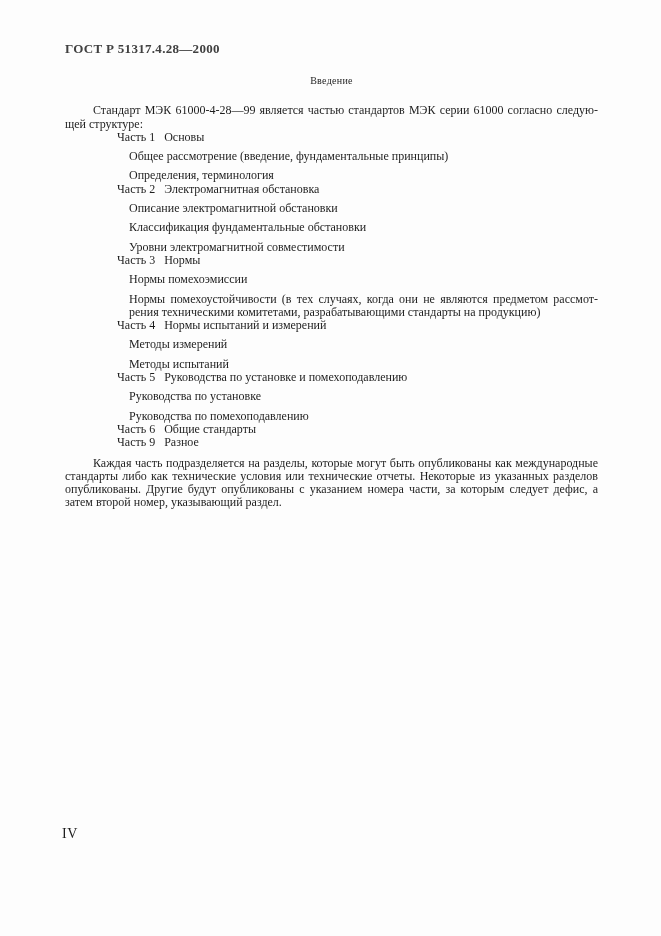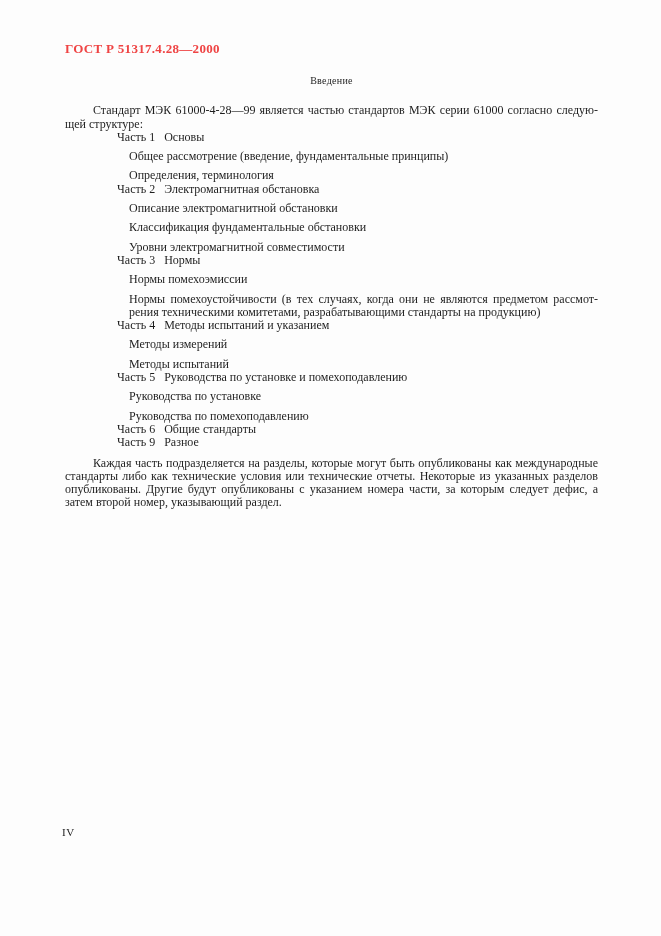--- a/index.html
+++ b/index.html
@@ -16,21 +16,21 @@
     font-family: "Liberation Serif", "DejaVu Serif", serif;
     color: #1e1e1e;
   }
   .doc-header {
     position: absolute;
     left: 65px;
     top: 41px;
     font-size: 13px;
     font-weight: bold;
     letter-spacing: 0.3px;
-    color: #ef4444;
+    color: #404040;
     white-space: nowrap;
   }
   .content {
     position: absolute;
     left: 65px;
     top: 74px;
     width: 533px;
     font-size: 12px;
     line-height: 13.3px;
   }
@@ -63,21 +63,21 @@
     margin-top: 6px;
     -webkit-hyphens: manual;
   }
   .closing {
     margin-top: 7px;
   }
   .page-number {
     position: absolute;
     left: 62px;
     top: 826px;
-    font-size: 11px;
+    font-size: 14px;
     letter-spacing: 0.5px;
     color: #1e1e1e;
   }
   .scan-speck {
     position: absolute;
     left: 360px;
     top: 477px;
     width: 2px;
     height: 2px;
     background: #9a9a9a;
@@ -101,21 +101,21 @@
         <div class="part-line"><span class="part-num">Часть 1</span><span>Основы</span></div>
         <div class="sub-line">Общее рассмотрение (введение, фундаментальные принципы)</div>
         <div class="sub-line">Определения, терминология</div>
         <div class="part-line"><span class="part-num">Часть 2</span><span>Электромагнитная обстановка</span></div>
         <div class="sub-line">Описание электромагнитной обстановки</div>
         <div class="sub-line">Классификация фундаментальные обстановки</div>
         <div class="sub-line">Уровни электромагнитной совместимости</div>
         <div class="part-line"><span class="part-num">Часть 3</span><span>Нормы</span></div>
         <div class="sub-line">Нормы помехоэмиссии</div>
         <div class="sub-line">Нормы помехоустойчивости (в тех случаях, когда они не являются предметом рассмот­рения техническими комитетами, разрабатывающими стандарты на продукцию)</div>
-        <div class="part-line"><span class="part-num">Часть 4</span><span>Методы испытаний и указанием</span></div>
+        <div class="part-line"><span class="part-num">Часть 4</span><span>Нормы испытаний и измерений</span></div>
         <div class="sub-line">Методы измерений</div>
         <div class="sub-line">Методы испытаний</div>
         <div class="part-line"><span class="part-num">Часть 5</span><span>Руководства по установке и помехоподавлению</span></div>
         <div class="sub-line">Руководства по установке</div>
         <div class="sub-line">Руководства по помехоподавлению</div>
         <div class="part-line"><span class="part-num">Часть 6</span><span>Общие стандарты</span></div>
         <div class="part-line"><span class="part-num">Часть 9</span><span>Разное</span></div>
       </div>
 
     <div class="para closing">Каждая часть подразделяется на разделы, которые могут быть опубликованы как международ­ные стандарты либо как технические условия или технические отчеты. Некоторые из указанных разделов опубликованы. Другие будут опубликованы с указанием номера части, за которым следует дефис, а затем второй номер, указывающий раздел.</div>

